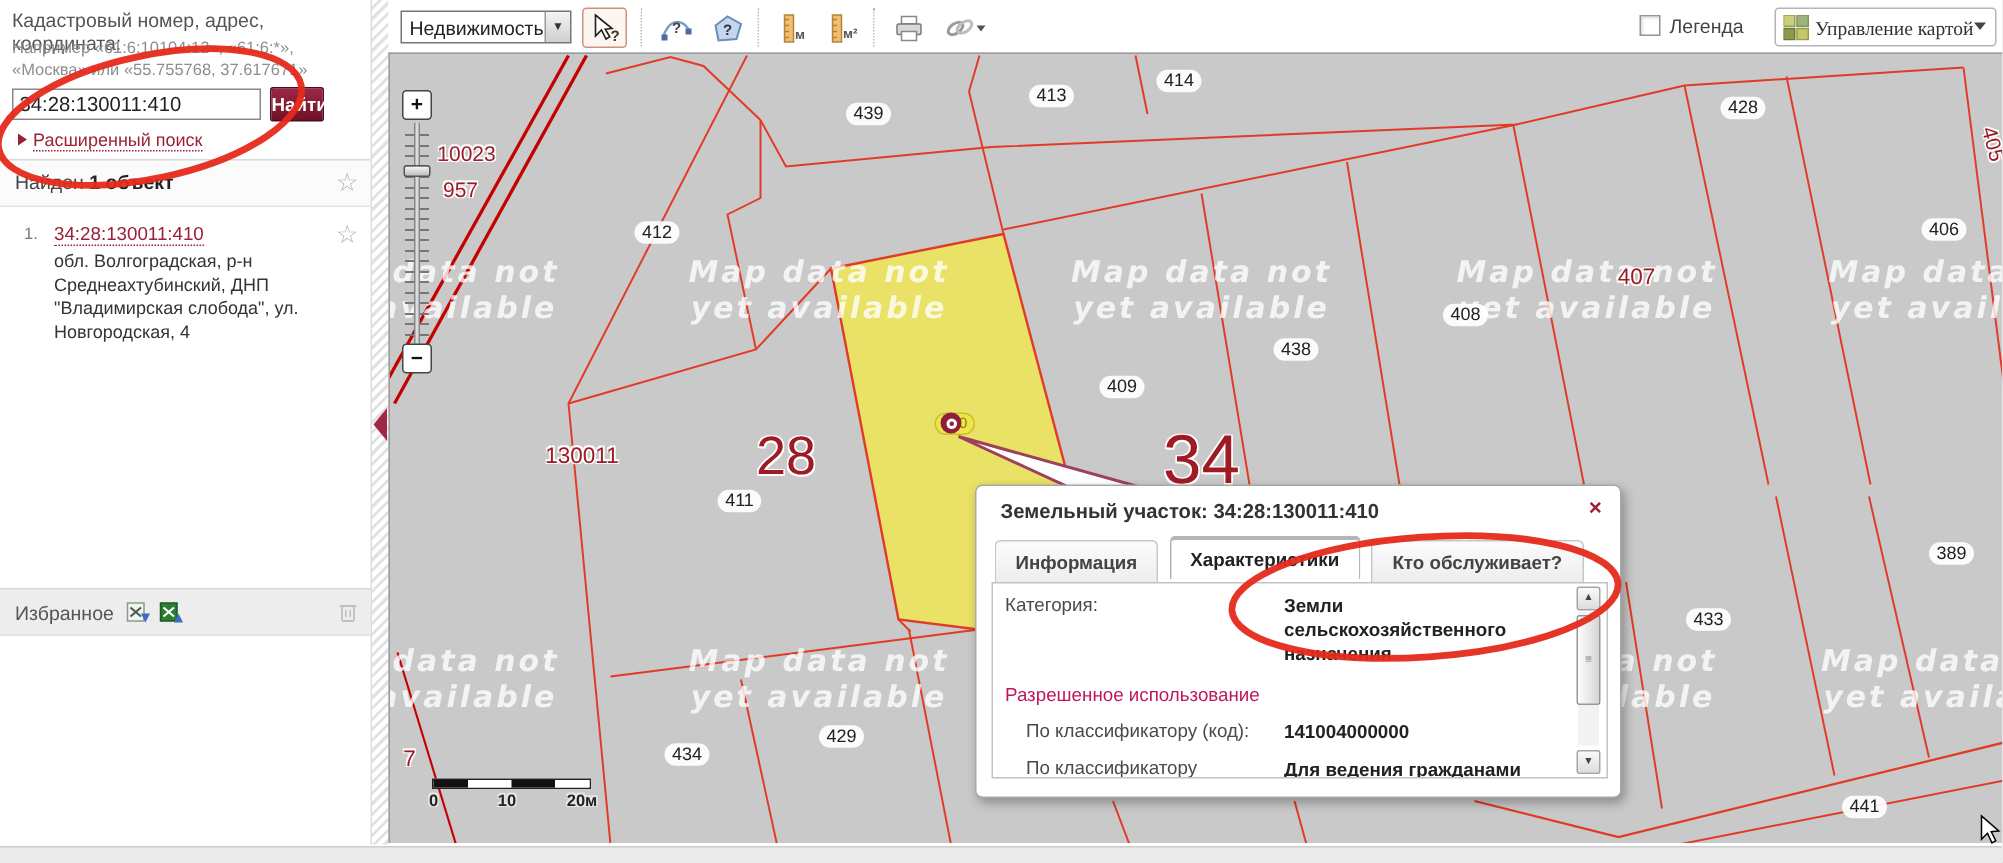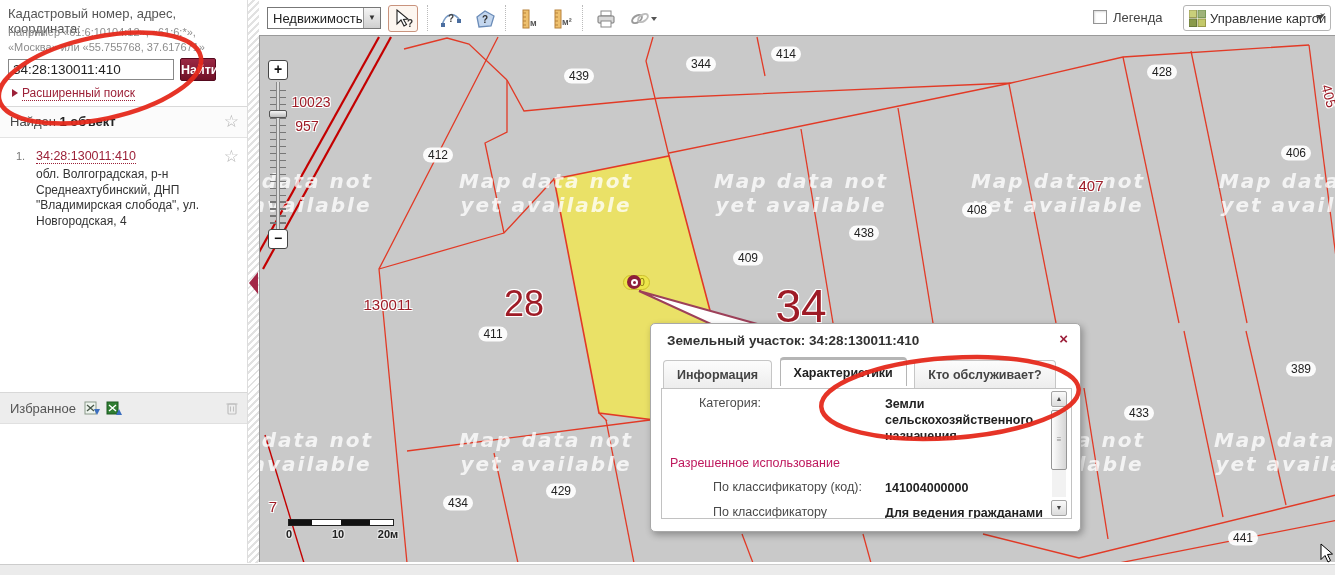--- a/index.html
+++ b/index.html
@@ -55,21 +55,21 @@
   #btn-identify { left:129px; border:1px solid #c9937d; background:#fdf6f0; }
   #btn-curve { left:176px; } #btn-poly { left:210px; }
   #btn-rulerm { left:254px; } #btn-rulerm2 { left:288px; }
   #btn-print { left:331px; } #btn-link { left:364px; width:38px; }
   .tsep { position:absolute; top:5px; height:26px; border-left:1px dotted #bbb; }
   #sep1 { left:168px; } #sep2 { left:246px; } #sep3 { left:323px; }
   #legend-box { position:absolute; left:834px; top:10px; width:14px; height:14px; background:#fff; border:1px solid #949494;
     box-shadow:inset 1px 1px 2px rgba(0,0,0,.15); cursor:pointer; }
   #legend-label { position:absolute; left:854px; top:10px; font-size:13px; color:#444; }
   #mapctl-btn { position:absolute; left:924px; top:5px; width:148px; height:26px; background:#fff;
-    border:1px solid #b5b5b5; border-radius:3px; cursor:pointer; }
+    border:1px solid #b5b5b5; border-radius:3px; cursor:pointer;font-family:Liberation Serif, serif; }
   #mapctl-btn .txt { position:absolute; left:26px; top:5px; font-size:13px; color:#333; }
   #mapctl-btn .car { position:absolute; right:6px; top:9px; width:0; height:0;
     border-left:4px solid transparent; border-right:4px solid transparent; border-top:5px solid #444; }
   #mapctl-btn svg { position:absolute; left:5px; top:4px; }
 
   
   #map { position:absolute; left:259px; top:35px; width:1076px; height:527px; background:#c9c9c9;
     border-left:1px solid #9a9a9a; border-top:1px solid #9a9a9a; overflow:hidden; }
   #map-svg { position:absolute; left:0; top:0; z-index:1; }
   #wm-layer { position:absolute; left:0; top:0; width:100%; height:100%; z-index:2; pointer-events:none; }
@@ -112,21 +112,21 @@
     background:#fff; border:1px solid #a8a8a8; border-radius:5px; box-shadow:2px 3px 7px rgba(0,0,0,.3); }
   #popup-title { position:absolute; left:16px; top:9px; font-size:13.5px; font-weight:bold; color:#333; }
   #popup-close { position:absolute; right:12px; top:6px; font-size:15px; font-weight:bold; color:#9c1f3a; cursor:pointer; }
   #tabs { position:absolute; left:12px; top:33px; height:31px; }
   .tab { position:relative; display:inline-block; margin-right:3px; padding:7px 13px 6px 13px; font-size:12.5px; font-weight:bold;
     color:#444; background:linear-gradient(#fcfcfc,#ededed); border:1px solid #c6c6c6; border-bottom:none;
     border-radius:4px 4px 0 0; cursor:pointer; top:2px; }
   .tab.active { background:#fff; border-top:3px solid #7a1f3d; border-color:#b5b5b5; color:#222; top:0; padding-top:6px; z-index:2; }
   #popup-content { position:absolute; left:10px; top:64px; width:411px; height:131px; border:1px solid #c2c2c2;
     background:#fff; overflow:hidden; padding:7px 26px 0 8px; }
-  .prow { display:flex; margin-bottom:9px;margin-left:29px; }
+  .prow { display:flex; margin-bottom:9px; }
   .prow .pl { width:186px; flex:0 0 186px; font-size:12.5px; color:#4a4a4a; }
   .prow .pv { font-size:12.5px; font-weight:bold; color:#222; line-height:16px; }
   .prow.ind .pl { padding-left:14px; }
   .psection { font-size:12.5px; color:#be185d; margin:12px 0 10px 0; }
   
   #pscroll { position:absolute; right:3px; top:2px; width:17px; height:125px; }
   .sbtn { position:absolute; left:0; width:16px; height:16px; background:linear-gradient(#fafafa,#dcdcdc);
     border:1px solid #a5a5a5; border-radius:2px; font-size:7px; color:#444; text-align:center; line-height:14px; cursor:pointer; }
   #sb-up { top:0; } #sb-dn { bottom:0; }
   #sb-track { position:absolute; left:1px; top:17px; width:14px; height:89px; background:#f2f2f2; }
@@ -338,21 +338,21 @@
           <div>Map data not</div>
           <div>yet available</div>
         </div>
         <div class="wm" style="left: 1041px; top: 392px;">
           <div>Map data not</div>
           <div>yet available</div>
         </div>
       </div>
     <div id="map-labels">
         <div class="plabel" style="left: 319px; top: 40px;">439</div>
-        <div class="plabel" style="left: 441px; top: 28px;">344</div>
+        <div class="plabel" style="left: 441px; top: 28px;">413</div>
         <div class="plabel" style="left: 526px; top: 18px;">414</div>
         <div class="plabel" style="left: 178px; top: 119px;">412</div>
         <div class="plabel" style="left: 488px; top: 222px;">409</div>
         <div class="plabel" style="left: 604px; top: 197px; text-align: center;">438</div>
         <div class="plabel" style="left: 717px; top: 174px;">408</div>
         <div class="plabel" style="left: 902px; top: 36px;">428</div>
         <div class="plabel" style="left: 1036px; top: 117px;">406</div>
         <div class="plabel" style="left: 233px; top: 298px;">411</div>
         <div class="plabel" style="left: 198px; top: 467px;">434</div>
         <div class="plabel" style="left: 301px; top: 455px;">429</div>

